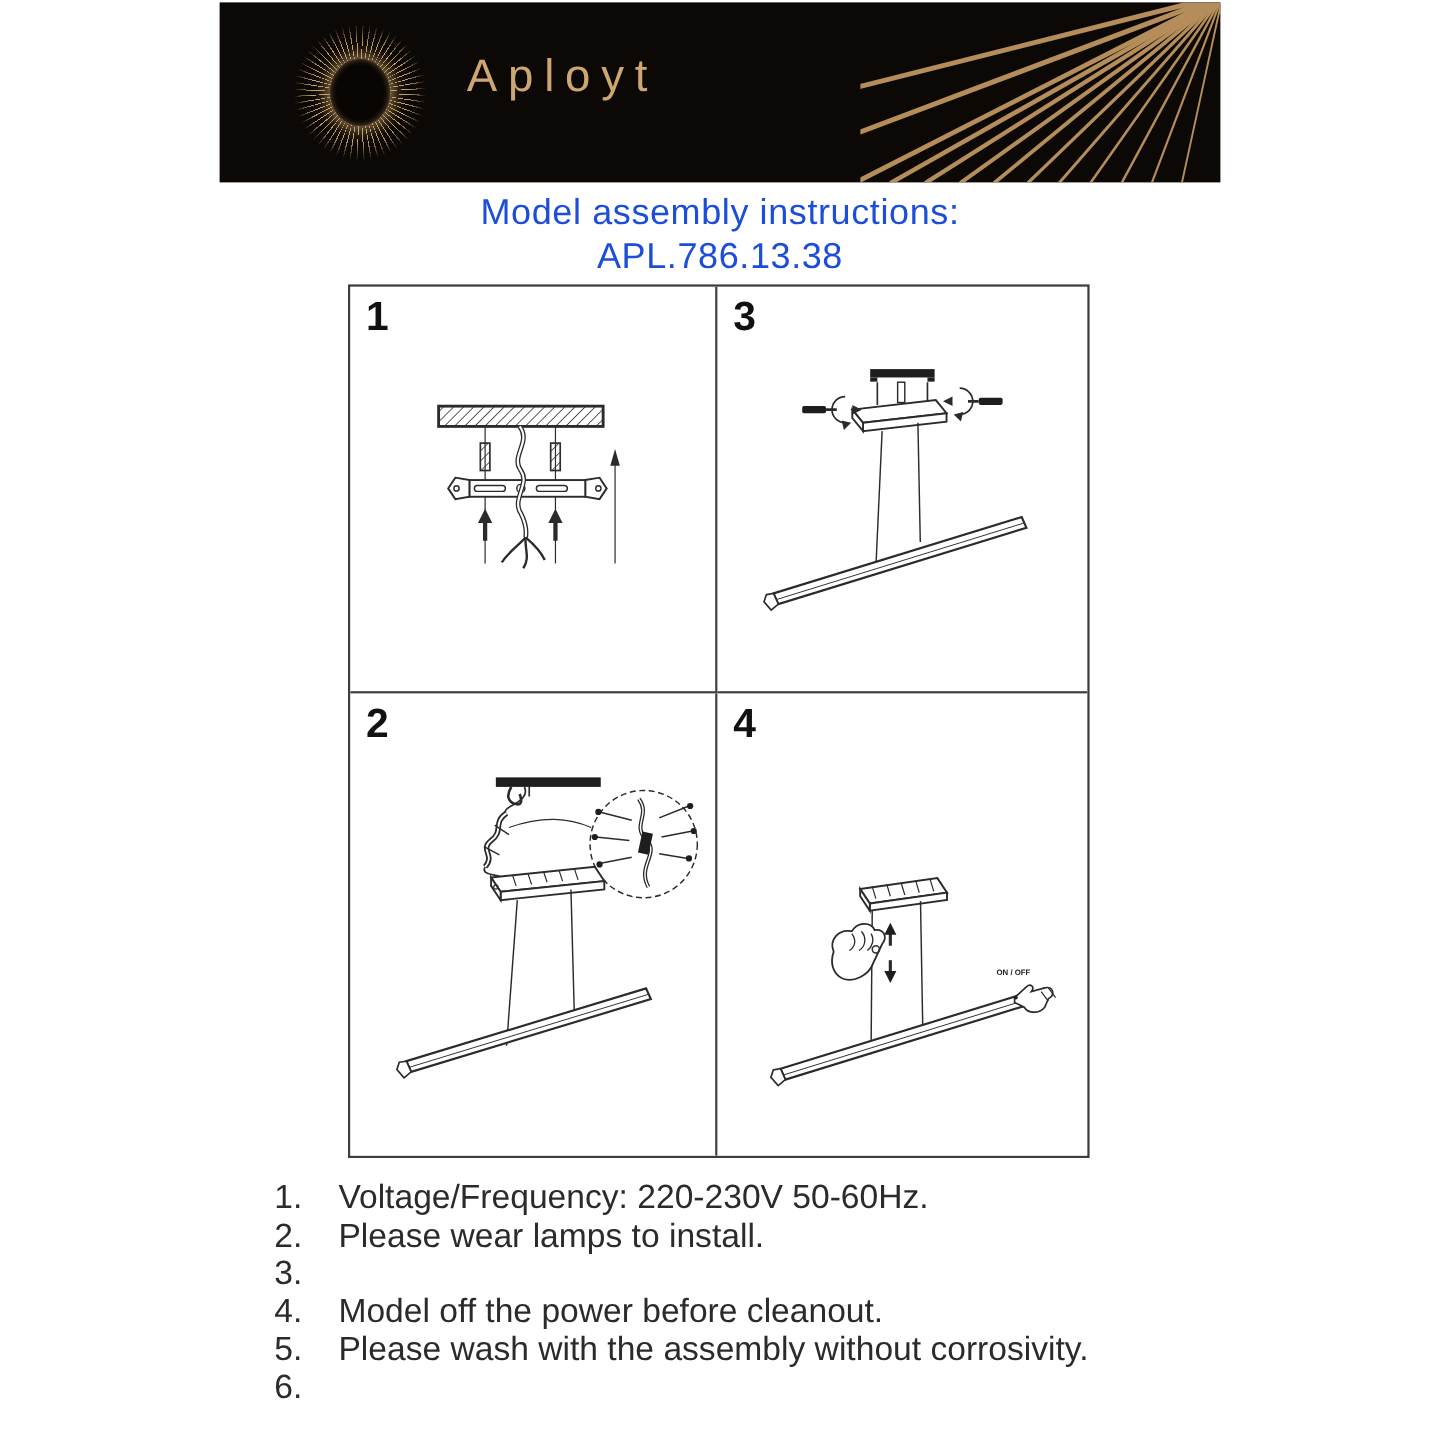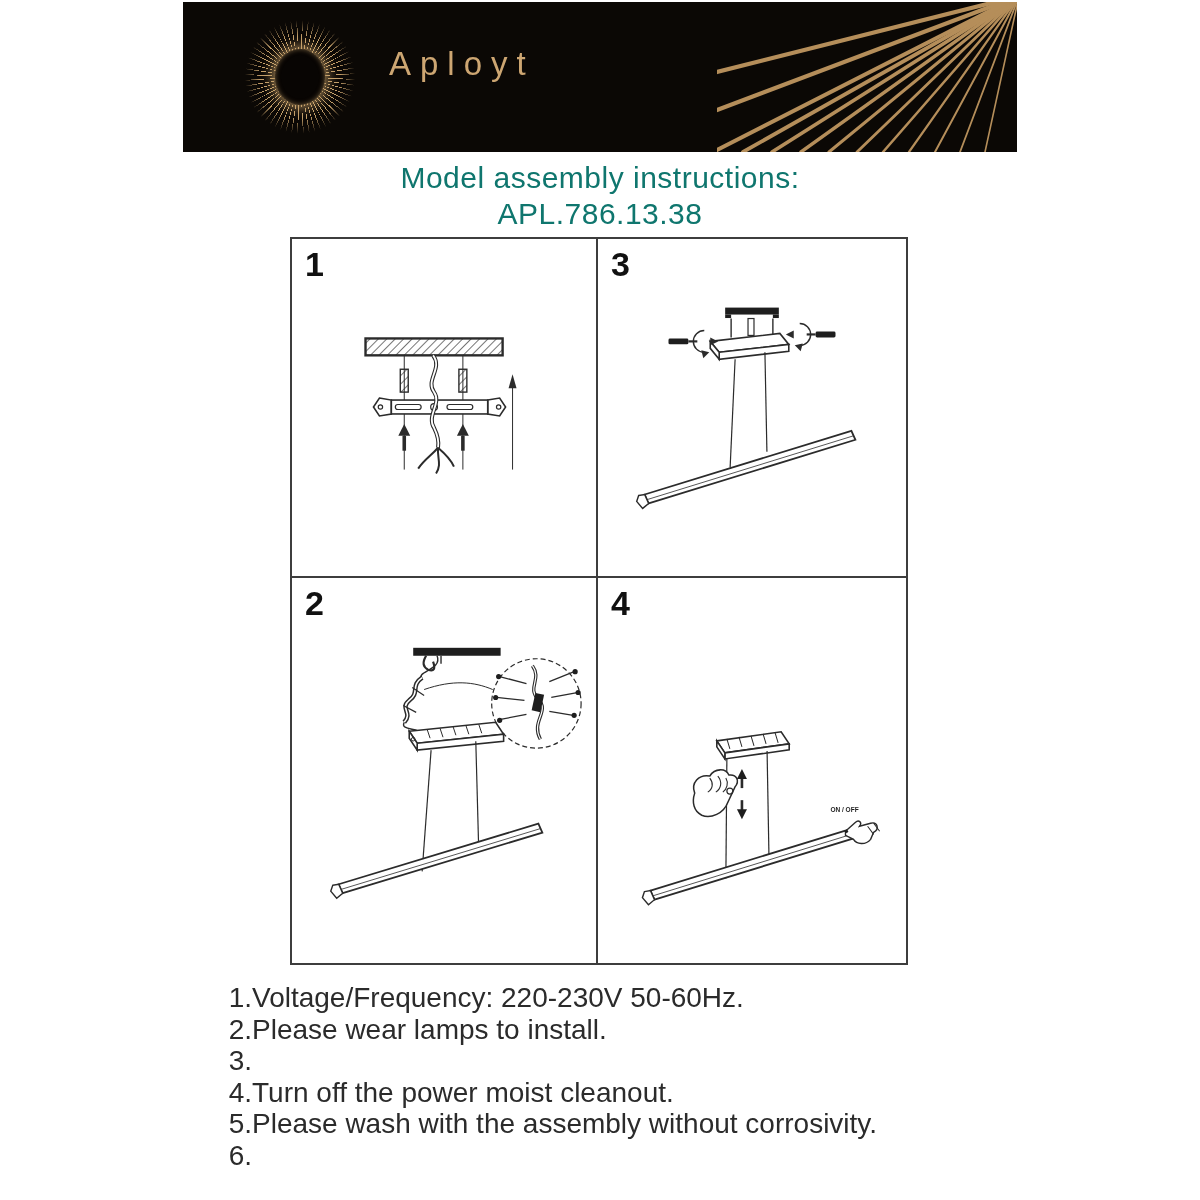--- a/index.html
+++ b/index.html
@@ -9,44 +9,44 @@
   
   .banner{position:absolute;left:183px;top:2px;width:834px;height:150px;background:#0b0805;overflow:hidden;}
   .sun{position:absolute;left:48px;top:4px;width:138px;height:142px;}
   .sun-rays{position:absolute;left:0;top:0;width:100%;height:100%;border-radius:50%;
     background:repeating-conic-gradient(from 2deg,rgba(206,168,112,.95) 0deg 1.1deg,rgba(11,8,5,0) 1.1deg 6deg);
     -webkit-mask:radial-gradient(closest-side,transparent 30%,#000 39%,#000 58%,transparent 80%);
             mask:radial-gradient(closest-side,transparent 30%,#000 39%,#000 58%,transparent 80%);}
   .sun-core{position:absolute;left:50%;top:50%;width:50px;height:56px;transform:translate(-50%,-50%);
     background:#080503;border-radius:50%;
     box-shadow:0 0 12px 3px rgba(207,167,110,.75), inset 0 0 5px rgba(207,167,110,.5);}
-  .brand{position:absolute;left:206px;top:36px;font-size:33px;line-height:52px;font-weight:300;
+  .brand{position:absolute;left:206px;top:36px;font-size:38px;line-height:52px;font-weight:300;
     letter-spacing:9px;color:#cda672;}
   .banner-rays{position:absolute;right:0;top:0;width:300px;height:150px;}
 
   
-  .title-block{position:absolute;left:0;top:160px;width:1200px;text-align:center;color:#0f766e;}
+  .title-block{position:absolute;left:0;top:160px;width:1200px;text-align:center;color:#1d4ed8;}
   .title-line{font-size:30px;line-height:36px;font-weight:500;letter-spacing:.5px;}
 
   
   .grid{position:absolute;left:290px;top:237px;width:618px;height:728px;box-sizing:border-box;
     border:2px solid #3d3d3d;display:grid;grid-template-columns:306px 308px;grid-template-rows:339px 385px;
     background:#fff;}
   .cell{position:relative;background:#fff;box-sizing:border-box;}
   .cell-tl{border-right:2px solid #3d3d3d;border-bottom:2px solid #3d3d3d;}
   .cell-tr{border-bottom:2px solid #3d3d3d;}
   .cell-bl{border-right:2px solid #3d3d3d;}
   .cell-num{position:absolute;top:6px;left:13px;font-size:34px;font-weight:700;color:#111;z-index:2;}
   .cell svg{position:absolute;left:0;top:0;width:100%;height:100%;}
 
   
   .list{position:absolute;left:0;top:982px;width:1200px;color:#2b2b2b;}
   .li{display:flex;font-size:28px;line-height:31.5px;}
   .li-num{flex:0 0 252px;text-align:right;}
-  .li-text{white-space:nowrap;}
+  .li-text{margin-left:30px;white-space:nowrap;}
 </style>
 </head>
 <body>
 
 <div class="page">
 
   <div class="banner">
     <div class="sun">
       <div class="sun-rays"></div>
       <div class="sun-core"></div>
@@ -230,21 +230,21 @@
     </div>
     <div class="li">
       <span class="li-num">2.</span>
       <span class="li-text">Please wear lamps to install.</span>
     </div>
     <div class="li">
       <span class="li-num">3.</span>
     </div>
     <div class="li">
       <span class="li-num">4.</span>
-      <span class="li-text">Turn off the power moist cleanout.</span>
+      <span class="li-text">Model off the power before cleanout.</span>
     </div>
     <div class="li">
       <span class="li-num">5.</span>
       <span class="li-text">Please wash with the assembly without corrosivity.</span>
     </div>
     <div class="li">
       <span class="li-num">6.</span>
     </div>
   </div>
 

